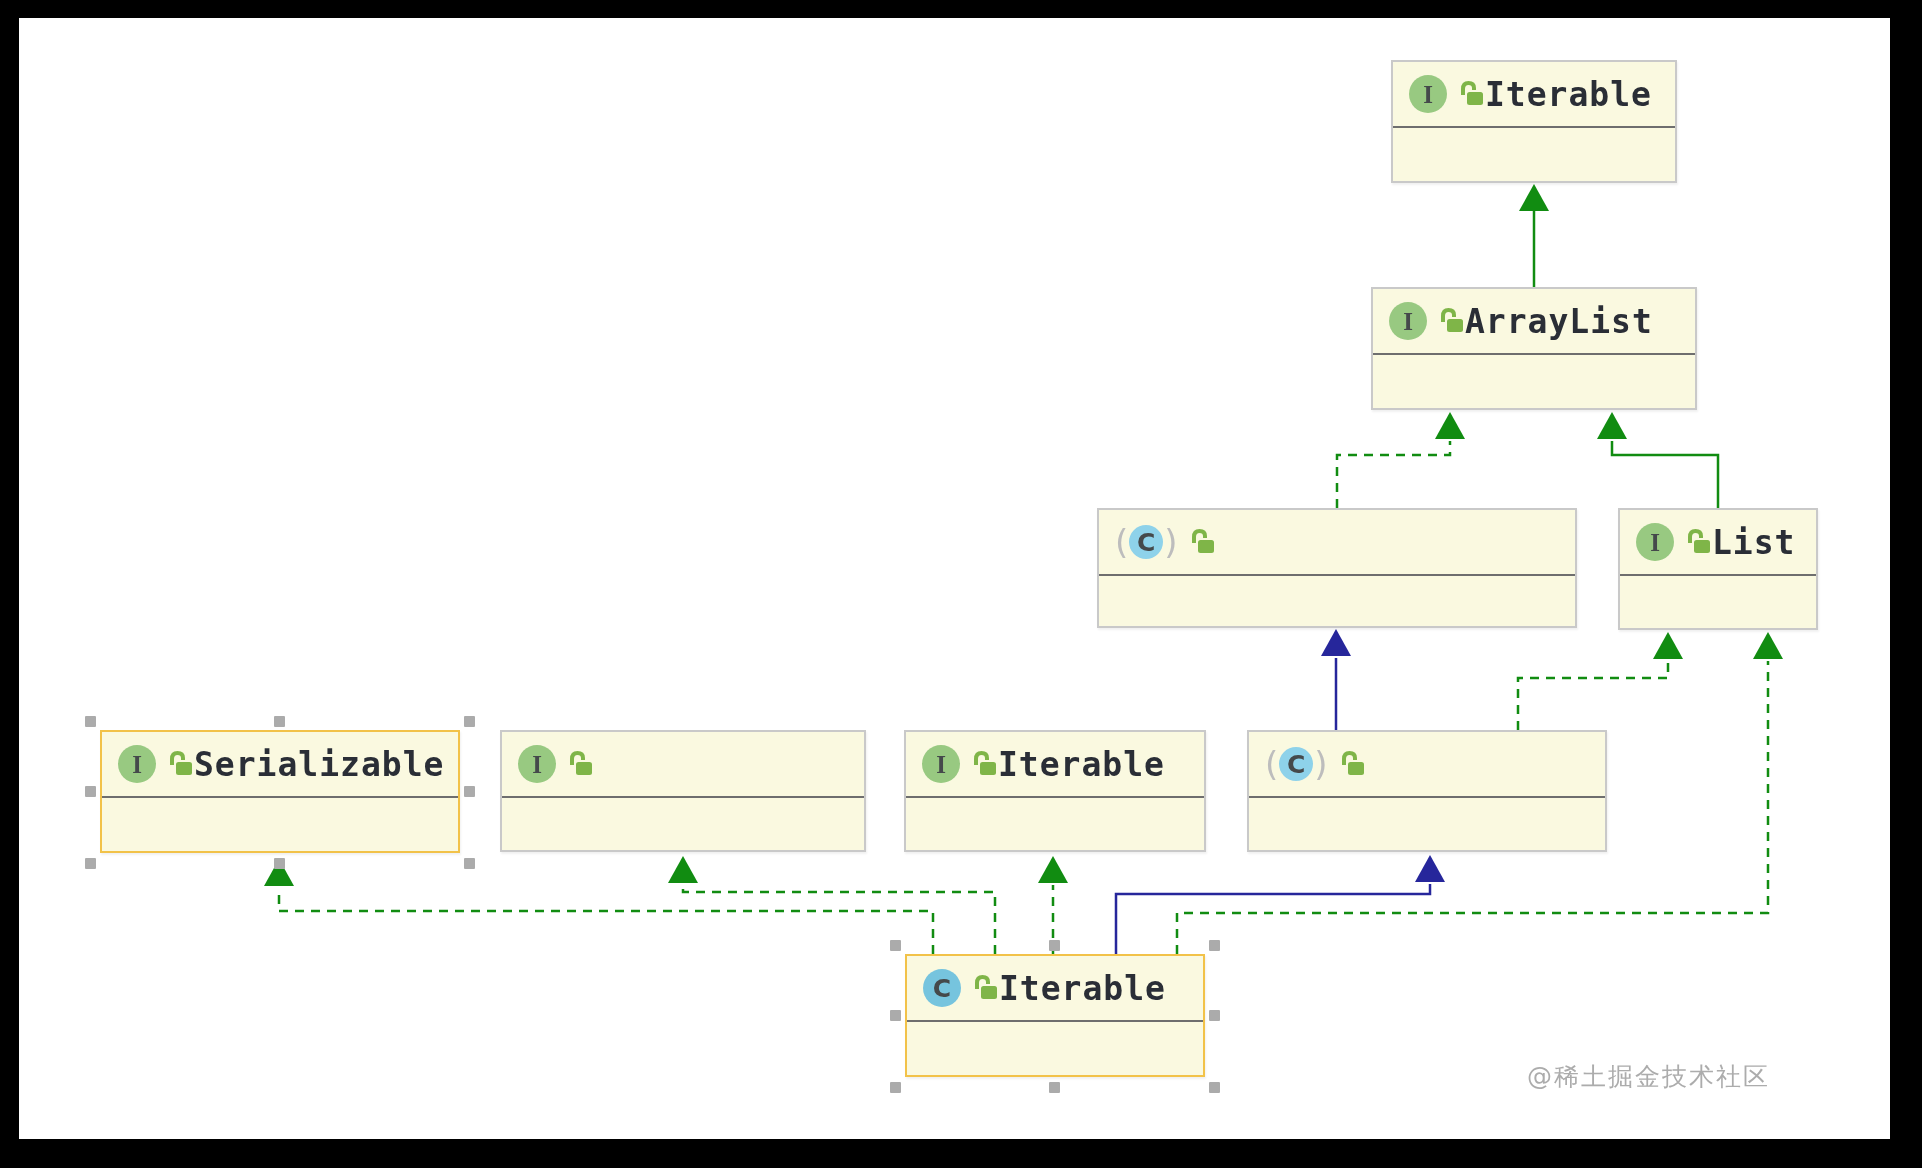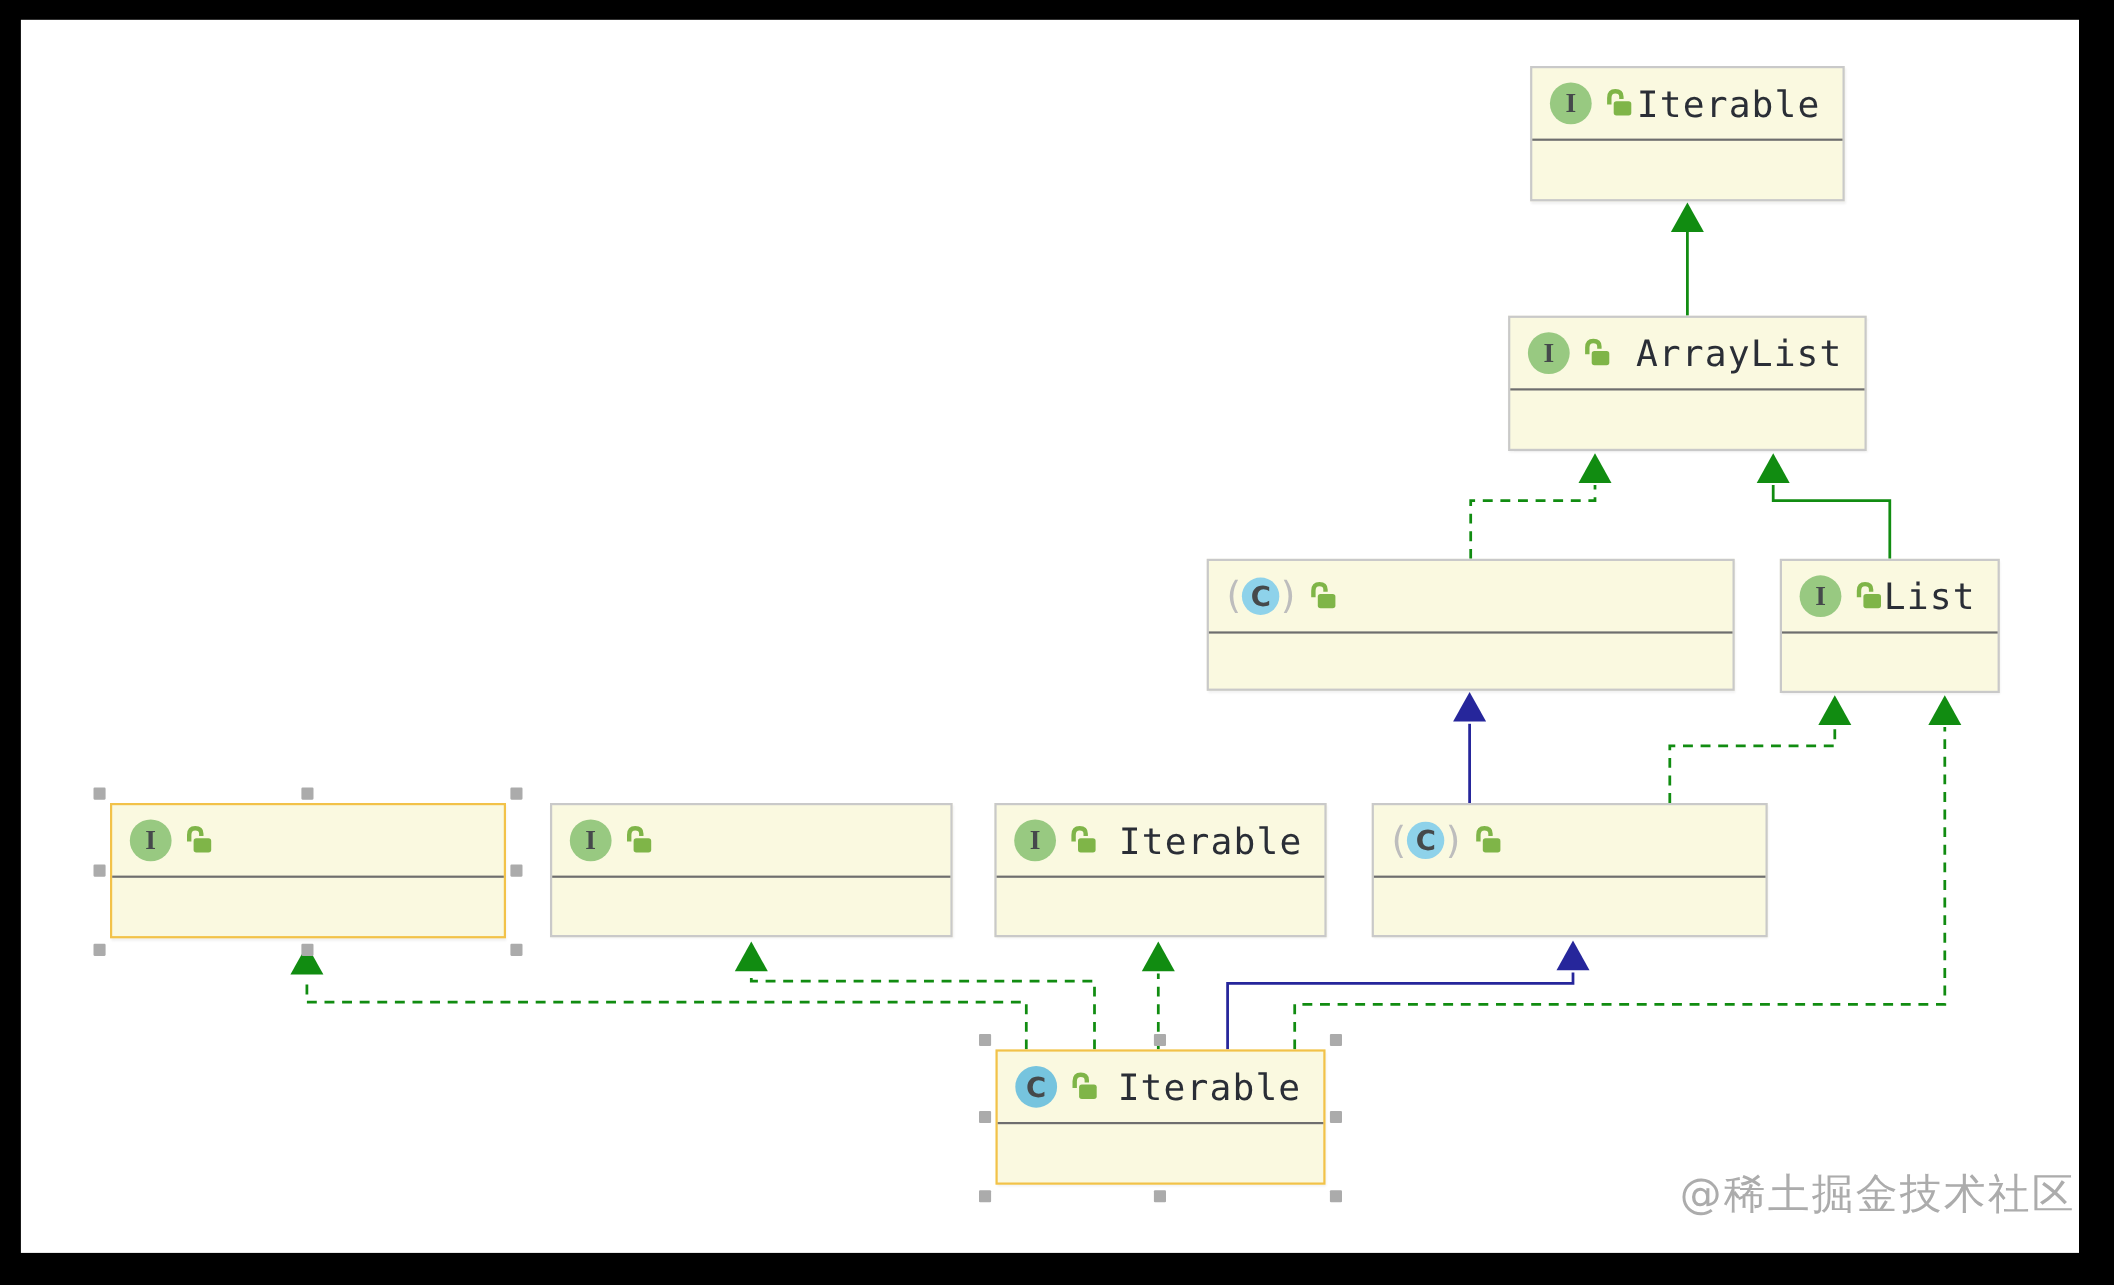--- a/index.html
+++ b/index.html
@@ -7,39 +7,39 @@
          font-family:"DejaVu Sans Mono","Liberation Mono",monospace;}
   .canvas{position:absolute;left:19px;top:18px;width:1871px;height:1121px;background:#ffffff;}
   .wires{position:absolute;left:0;top:0;width:1922px;height:1168px;pointer-events:none;}
 
   .node{position:absolute;background:#faf9e0;border:2px solid #c9c9c9;box-sizing:border-box;
         box-shadow:1px 2px 2px rgba(0,0,0,0.06);}
   .node.selected{border-color:#f2c249;}
   .node .title{height:66px;display:flex;align-items:center;padding:0 14px 0 16px;
                border-bottom:2px solid #6e6e6e;box-sizing:border-box;}
   .node .body{height:calc(100% - 66px);}
-  .label{flex:1;text-align:right;font-size:33px;font-weight:400;color:#2a2e36;
+  .label{flex:1;text-align:left;font-size:33px;font-weight:700;color:#2a2e36;
          letter-spacing:1px;white-space:nowrap;padding-right:6px;}
 
   .badge{width:38px;height:38px;border-radius:50%;display:flex;align-items:center;
          justify-content:center;flex:0 0 auto;}
   .badge.iface{background:#98c981;}
   .badge.cls{background:#76c4de;}
   .badge span{font-size:25px;font-weight:bold;color:#45494b;line-height:1;}
   .badge.iface span{font-family:"Liberation Serif","DejaVu Serif",serif;}
   .badge.cls span{font-family:"DejaVu Sans","Liberation Sans",sans-serif;}
   .badge-wrap{display:flex;align-items:center;flex:0 0 auto;}
   .badge-wrap .paren{color:#bdbdbd;font-size:34px;font-weight:400;line-height:1;
                      font-family:"DejaVu Sans","Liberation Sans",sans-serif;}
   .badge-wrap.abstract .badge{width:34px;height:34px;background:#8ed2ea;margin:0 1px;}
   .lock{margin-left:12px;flex:0 0 auto;display:flex;align-items:center;}
 
   .handle{position:absolute;width:11px;height:11px;background:#ababab;border-radius:1px;}
 
-  .watermark{position:absolute;left:1527px;top:1060px;font-size:38px;color:#acacac;
+  .watermark{position:absolute;left:1527px;top:1060px;font-size:25px;color:#acacac;
              letter-spacing:2px;font-family:"DejaVu Sans","Liberation Sans",sans-serif;}
 </style>
 </head>
 <body>
 
 <div class="stage">
   <div class="canvas"></div>
 
   <svg class="wires" viewBox="0 0 1922 1168">
     <g fill="none" stroke="#118c11" stroke-width="2.5">
@@ -163,20 +163,21 @@
           <span class="badge iface">
             <span>I</span>
           </span>
         </span>
       <span class="lock">
           <svg width="26" height="28" viewBox="0 0 26 28">
             <path d="M4 15 V9 Q4 3 9.5 3 Q15 3 15 8 V10" fill="none" stroke="#7fb548" stroke-width="4"></path>
             <rect x="8" y="12" width="16" height="13" rx="2.5" fill="#7fb548"></rect>
           </svg>
         </span>
+      <span class="label">Serializable</span>
     </div>
     <div class="body"></div>
   </div>
 
   <span class="handle" style="left:85px;top:716px"></span>
   <span class="handle" style="left:274px;top:716px"></span>
   <span class="handle" style="left:464px;top:716px"></span>
   <span class="handle" style="left:85px;top:786px"></span>
   <span class="handle" style="left:464px;top:786px"></span>
   <span class="handle" style="left:85px;top:858px"></span>

